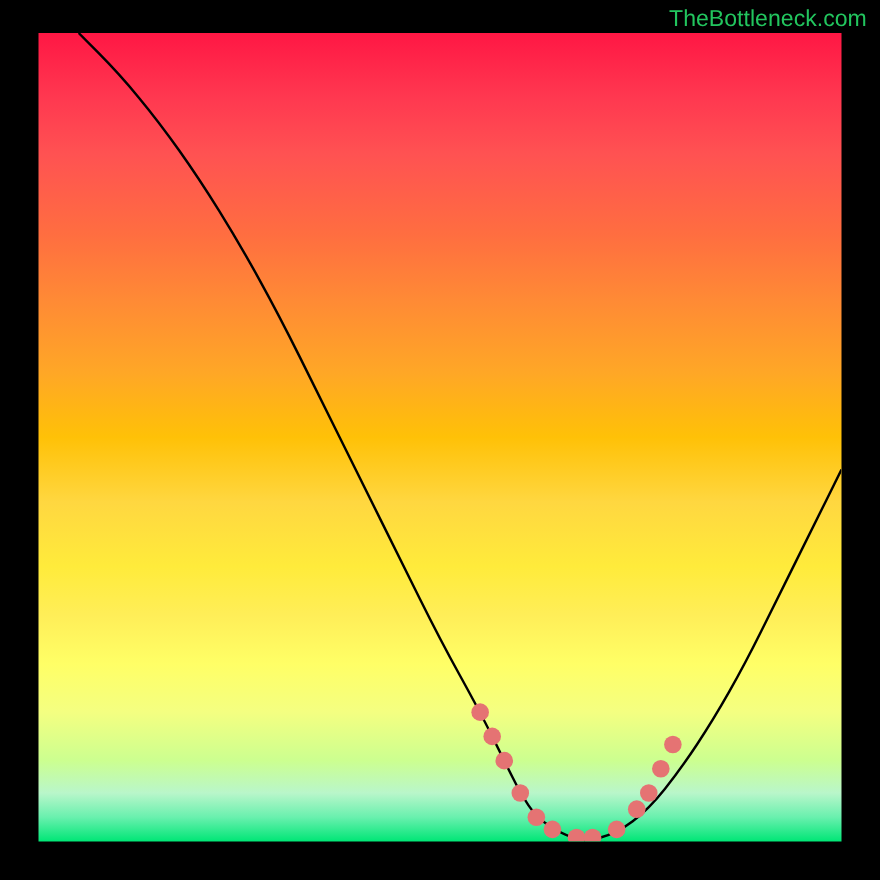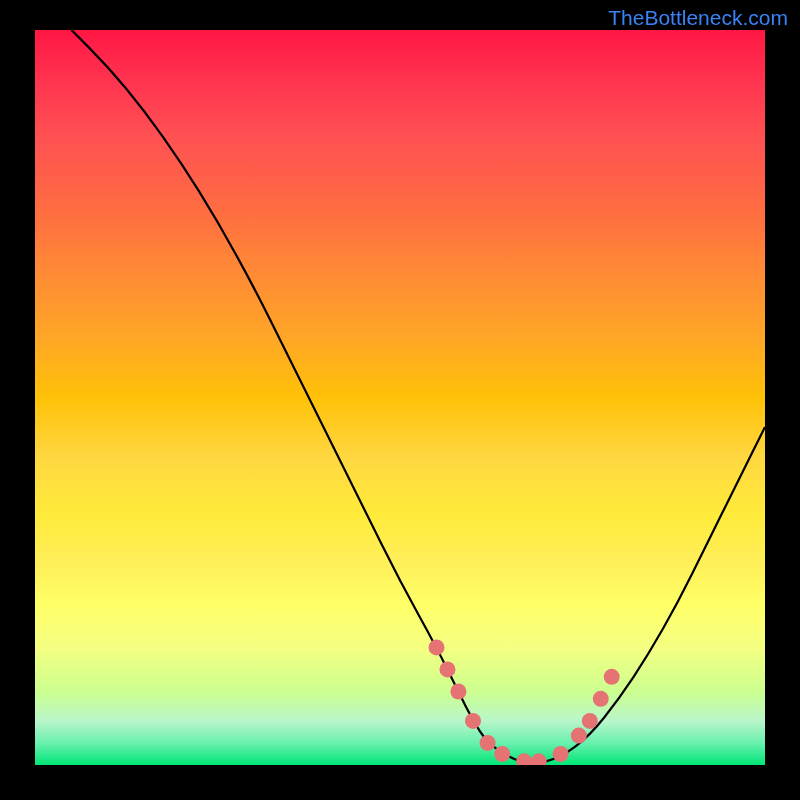--- a/index.html
+++ b/index.html
@@ -8,21 +8,21 @@
     width: 800px;
     height: 800px;
     background: #000;
     position: relative;
     font-family: Arial, sans-serif;
   }
   .watermark {
     position: absolute;
     top: 6px;
     right: 12px;
-    color: #3b82f6;
+    color: #22c55e;
     font-size: 21px;
     font-weight: 500;
     z-index: 10;
   }
   .plot-area {
     position: absolute;
     left: 35px;
     top: 30px;
     width: 730px;
     height: 735px;

